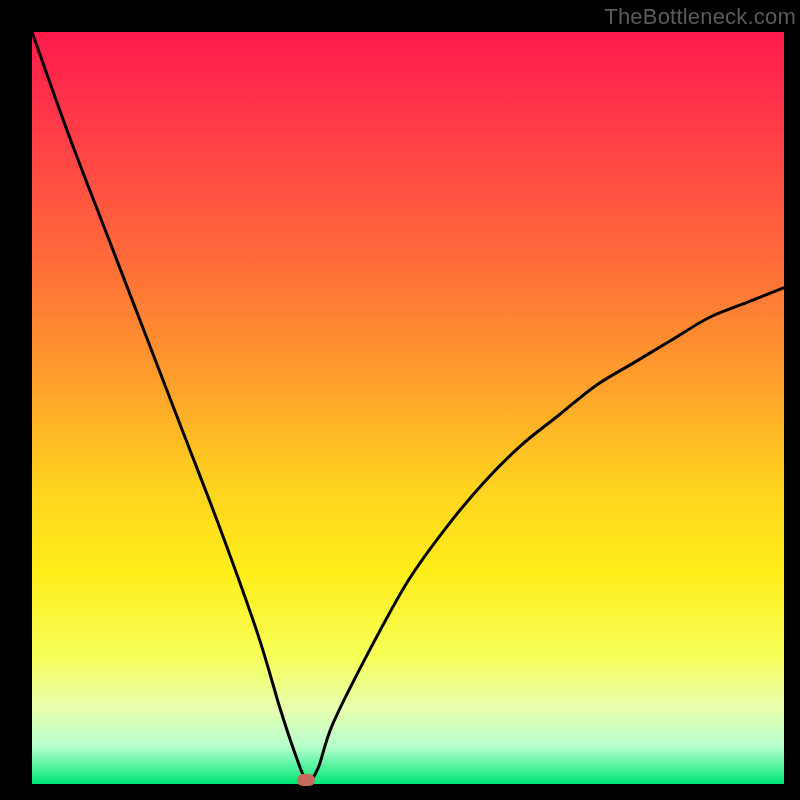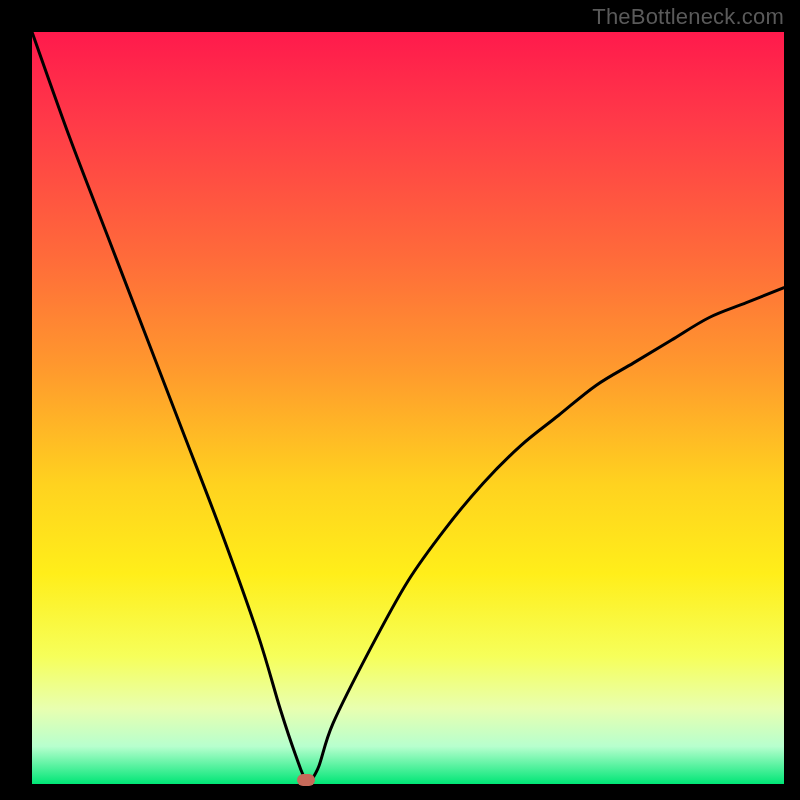--- a/index.html
+++ b/index.html
@@ -7,21 +7,21 @@
     width: 800px;
     height: 800px;
     background: #000;
     position: relative;
     font-family: Arial, Helvetica, sans-serif;
     overflow: hidden;
   }
   .watermark {
     position: absolute;
     top: 4px;
-    right: 16px;
+    right: 4px;
     color: #5a5a5a;
     font-size: 22px;
     font-weight: 400;
     z-index: 10;
     letter-spacing: 0.2px;
   }
   .plot-frame {
     position: absolute;
     left: 32px;
     top: 32px;

